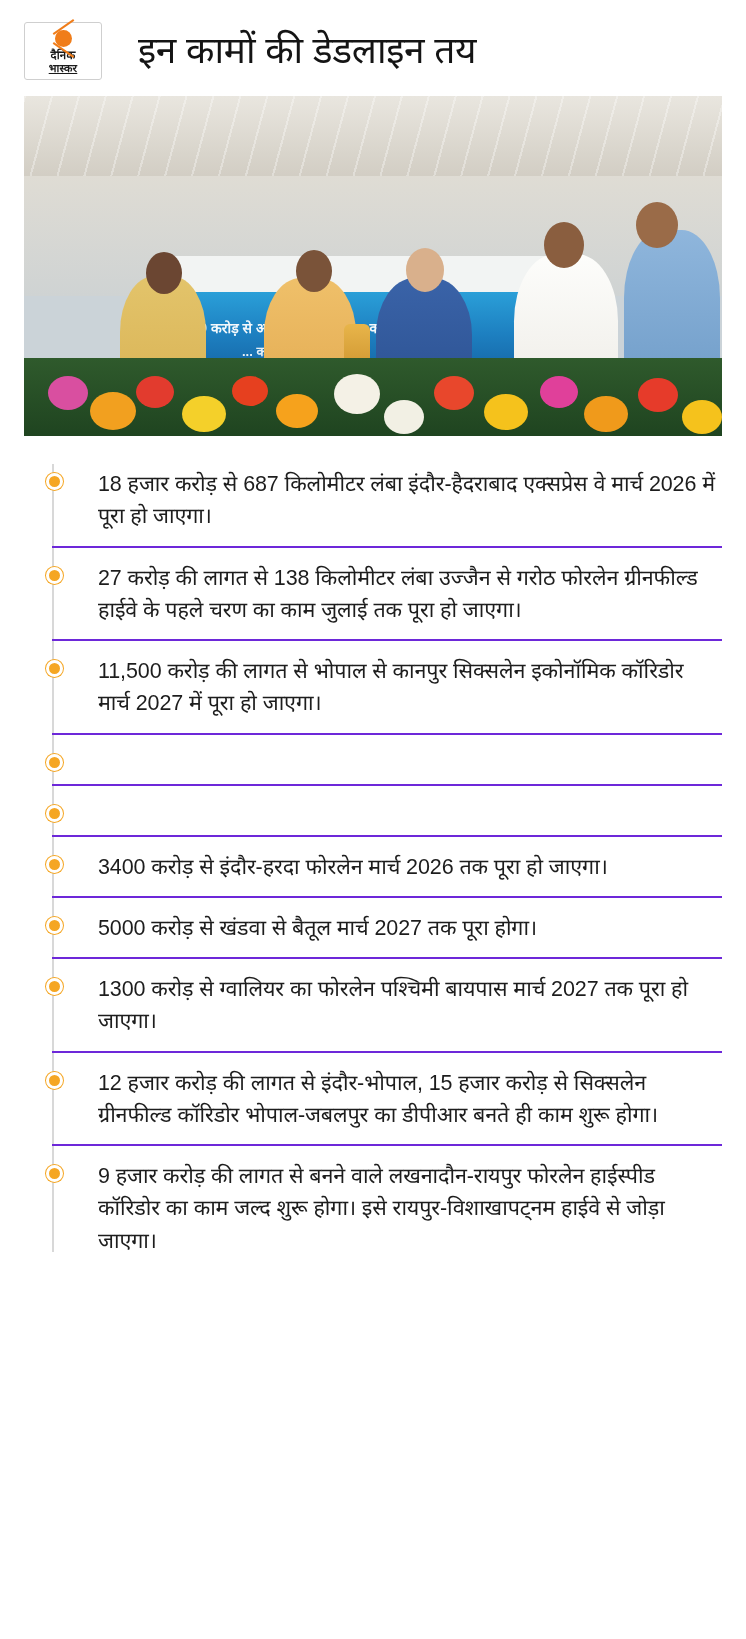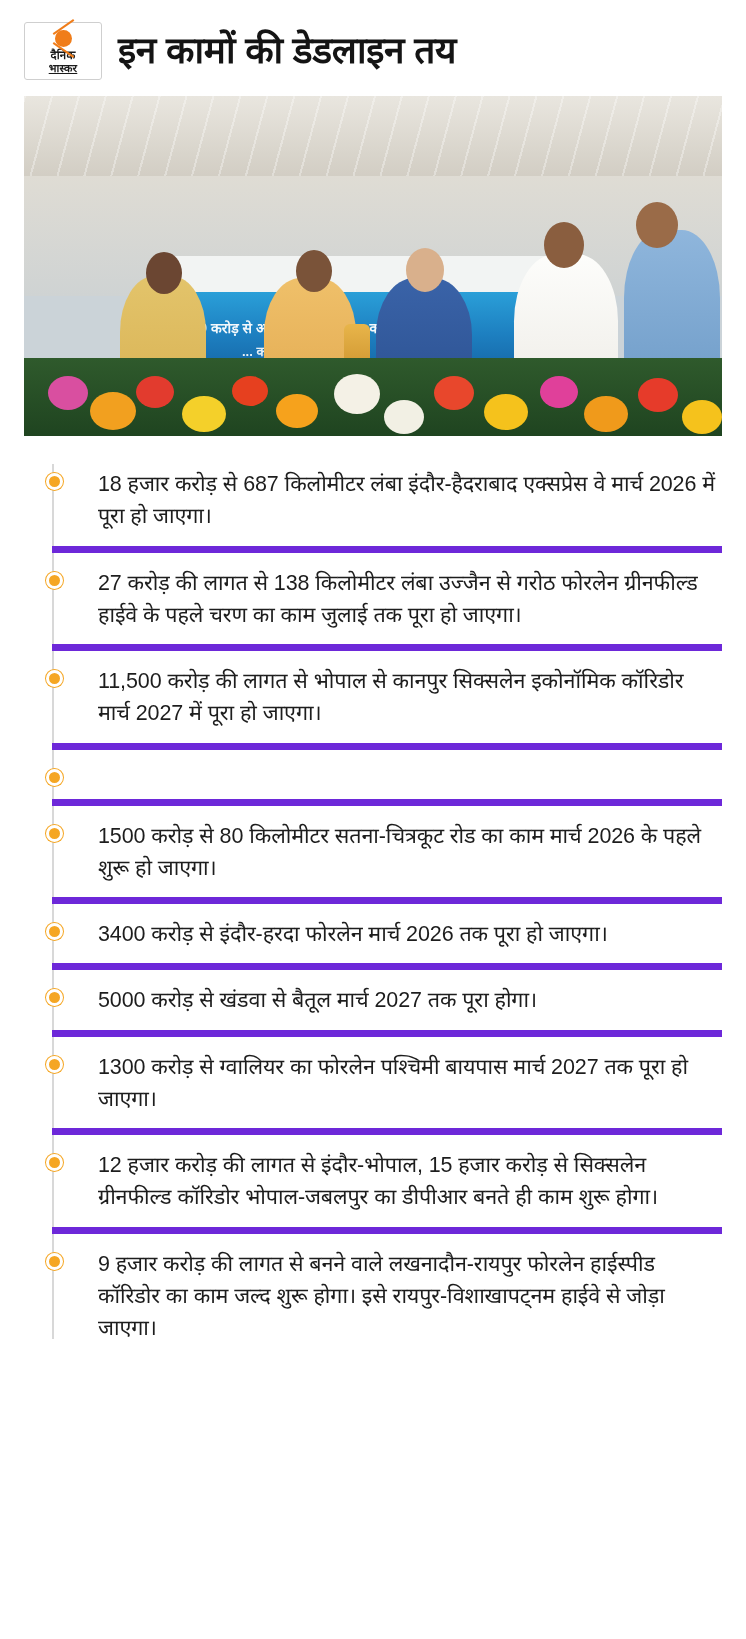--- a/index.html
+++ b/index.html
@@ -65,25 +65,26 @@
     font-size: 11.5px;
     font-weight: bold;
     color: #1b1b1b;
     line-height: 1.15;
     letter-spacing: .2px;
   }
   .logo .l2 { font-size: 11px; text-decoration: underline; }
 
   .headline {
     font-size: 37px;
-    font-weight: bold;
+    font-weight: normal;
     color: #141414;
     line-height: 1.12;
     letter-spacing: -0.3px;
     white-space: nowrap;
+    margin-left: 20px;
   }
 
   
   .photo-wrap {
     margin: 6px 24px 0 24px;
     width: 698px;
     height: 340px;
     position: relative;
     overflow: hidden;
     background: #cbd3d8;
@@ -149,21 +150,21 @@
     top: 10px;
     bottom: 18px;
     width: 2px;
     background: #d8d8d8;
   }
   .item {
     position: relative;
     display: flex;
     align-items: flex-start;
     padding: 14px 0 13px 0;
-    border-bottom: 7px solid #6d28d9;
+    border-bottom: 2px solid #6d28d9;
     margin-left: 28px;
   }
   .item:last-child { border-bottom: none; }
   .dot-cell {
     width: 46px;
     flex: 0 0 46px;
     display: flex;
     justify-content: flex-start;
     padding-top: 5px;
   }
@@ -279,21 +280,20 @@
     <div class="item">
       <div class="dot-cell">
         <span class="dot"></span>
       </div>
     </div>
 
     <div class="item">
       <div class="dot-cell">
         <span class="dot"></span>
       </div>
-      <div class="txt">1500 करोड़ से 80 किलोमीटर सतना-चित्रकूट रोड का काम मार्च 2026 के पहले शुरू हो जाएगा।</div>
     </div>
 
     <div class="item">
       <div class="dot-cell">
         <span class="dot"></span>
       </div>
       <div class="txt">3400 करोड़ से इंदौर-हरदा फोरलेन मार्च 2026 तक पूरा हो जाएगा।</div>
     </div>
 
     <div class="item">

